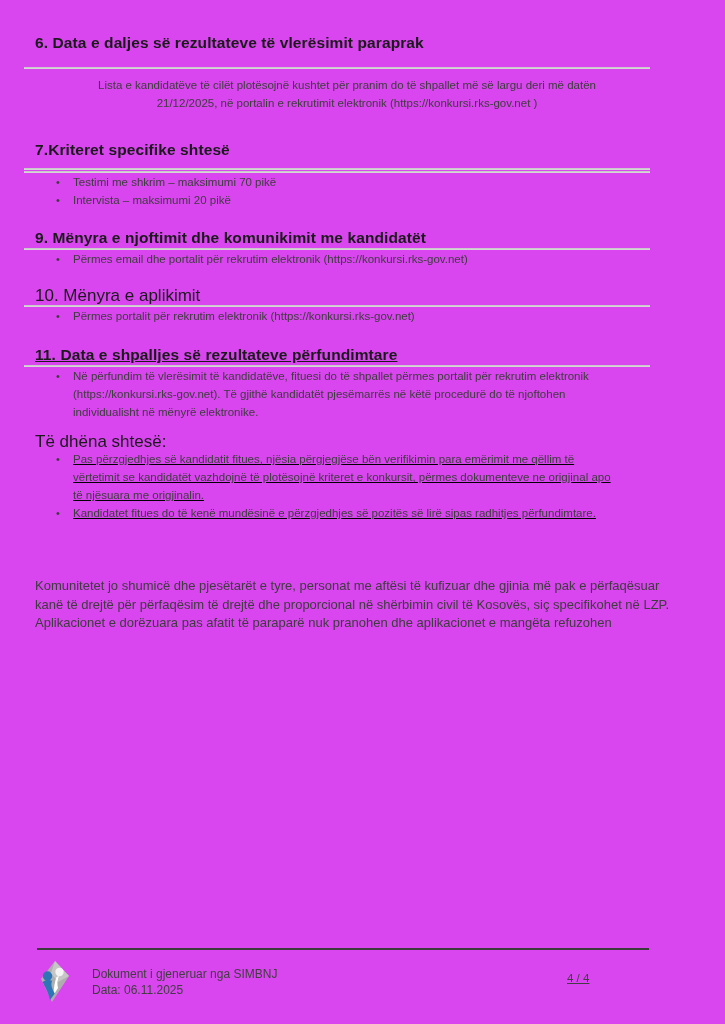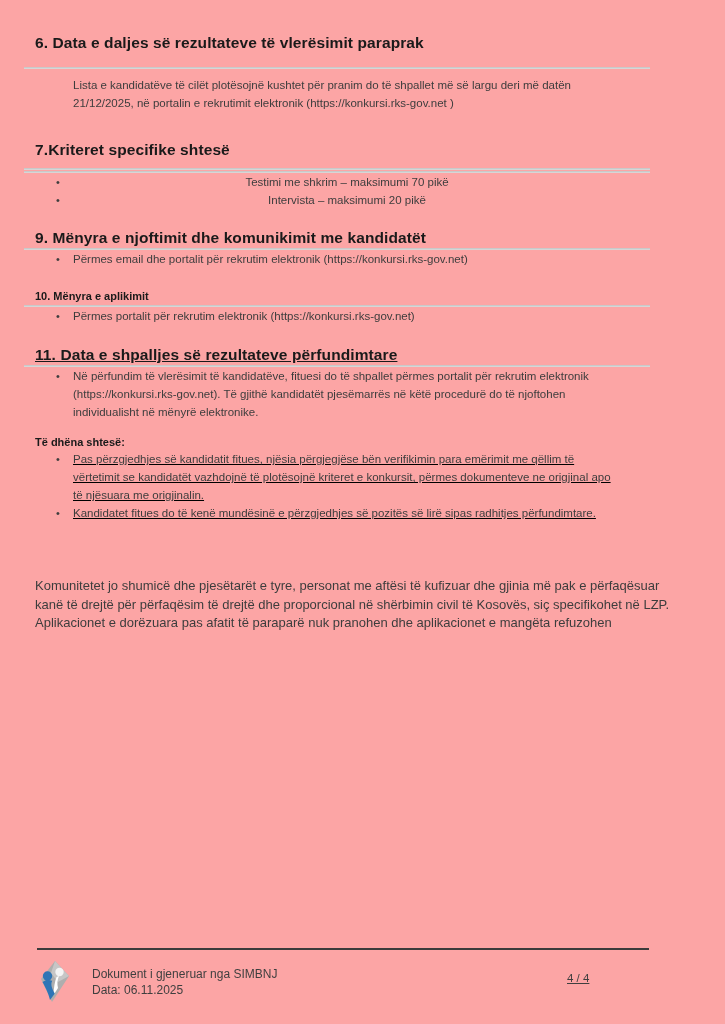--- a/index.html
+++ b/index.html
@@ -6,42 +6,42 @@
   html,body{margin:0;padding:0;}
   body{
     background:#ffffff;
     font-family:"Liberation Sans","DejaVu Sans",sans-serif;
     -webkit-font-smoothing:antialiased;
   }
   .page{
     position:relative;
     width:725px;
     height:1024px;
-    background:#fca5a5;
+    background:#d946ef;
     overflow:hidden;
   }
   .content{
     position:absolute;
     left:24px;
     top:0;
     width:626px;
   }
   .h-lg{
     margin:0 0 0 11px;
     font-size:15.5px;
     line-height:19px;
     font-weight:700;
     color:#1a1a1a;
     letter-spacing:0.1px;
   }
   .h-sm{
     margin:10px 0 0 11px;
-    font-size:11px;
+    font-size:17px;
     line-height:16px;
-    font-weight:700;
+    font-weight:400;
     color:#1a1a1a;
   }
   .rule{
     height:2px;
     width:100%;
     background:#d6d6d6;
     border-top:1px solid #c9c9c9;
     box-sizing:border-box;
   }
   .body{
@@ -75,26 +75,26 @@
   .closing{
     margin:55px 0 0 11px;
     width:655px;
     font-size:13px;
     line-height:18.5px;
     color:#3d3d3d;
   }
   
   .mt-first{margin-top:33px;}
   .mt-rule6{margin-top:15px;}
-  .mt-body6{margin-top:7px;}
+  .mt-body6{margin-top:7px;text-align:center;}
   .mt-h7{margin-top:28px;}
   .mt-rule7{margin-top:9px;}
   .mt-h8{margin-top:49px;}
   .mt-rule-tight{margin-top:1px;}
-  .mt-ul8{margin-top:11px;text-align:center;}
+  .mt-ul8{margin-top:11px;}
   .mt-h9{margin-top:19px;}
   .mt-ul9{margin-top:13px;}
   .mt-h10{margin-top:20px;}
   .mt-ul10{margin-top:5px;}
   .mt-h11{margin-top:20px;text-decoration:underline;}
   .mt-ul11{margin-top:10px;}
   .mt-hadd{margin-top:13px;}
   .mt-uladd{margin-top:3px;text-decoration:underline;}
 
   

